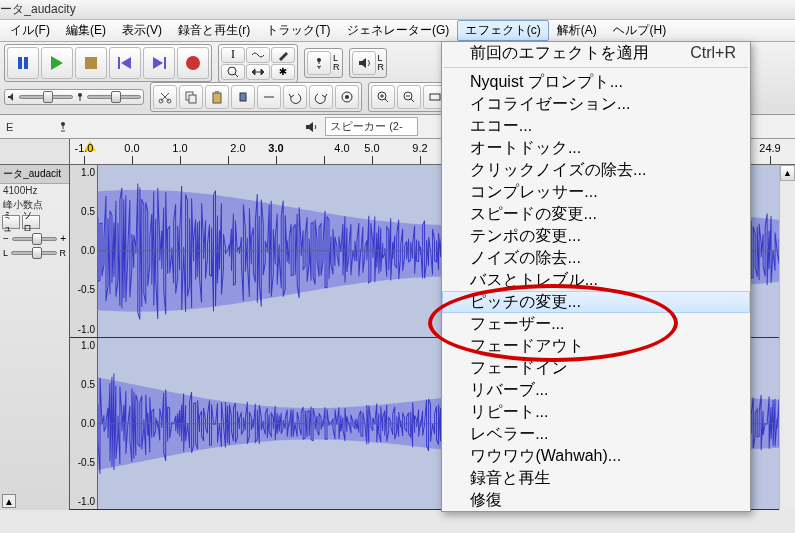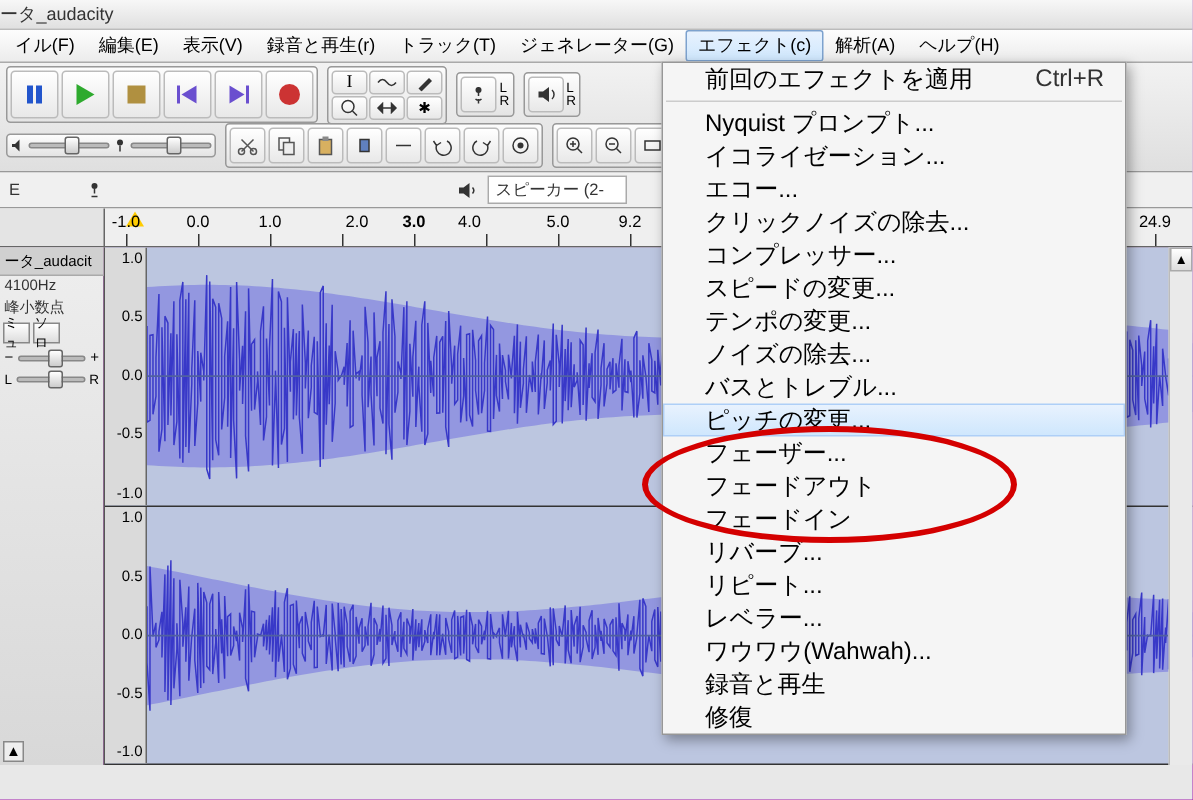--- a/index.html
+++ b/index.html
@@ -273,21 +273,21 @@
       <div class="ruler-label" style="left: 14px;">-1.0</div>
       <div class="ruler-tick" style="left: 62px;"></div>
       <div class="ruler-label" style="left: 62px;">0.0</div>
       <div class="ruler-tick" style="left: 110px;"></div>
       <div class="ruler-label" style="left: 110px;">1.0</div>
       <div class="ruler-tick" style="left: 158px;"></div>
       <div class="ruler-label" style="left: 144px; margin-left: 24px;">2.0</div>
       <div class="ruler-tick" style="left: 206px;"></div>
       <div class="ruler-label" style="left: 206px; font-weight: bold;">3.0</div>
       <div class="ruler-tick" style="left: 254px;"></div>
-      <div class="ruler-label" style="left: 243px;">4.0</div>
+      <div class="ruler-label" style="left: 272px;">4.0</div>
       <div class="ruler-tick" style="left: 302px;"></div>
       <div class="ruler-label" style="left: 302px;">5.0</div>
       <div class="ruler-tick" style="left: 350px;"></div>
       <div class="ruler-label" style="left: 350px;">9.2</div>
       <div class="ruler-tick" style="left: 398px;"></div>
       <div class="ruler-label" style="left: 398px;">7.0</div>
       <div class="ruler-tick" style="left: 446px;"></div>
       <div class="ruler-label" style="left: 446px;">8.0</div>
       <div class="ruler-tick" style="left: 700px;"></div>
       <div class="ruler-label" style="left: 700px;">24.9</div>
@@ -364,20 +364,21 @@
 <div class="dropdown">
   <div class="dropdown-item">
     <span>前回のエフェクトを適用</span>
     <span class="dropdown-shortcut">Ctrl+R</span>
   </div>
   <div class="dropdown-sep"></div>
   <div id="dropdown-items">
       <div class="dropdown-item">Nyquist プロンプト...</div>
       <div class="dropdown-item">イコライゼーション...</div>
       <div class="dropdown-item">エコー...</div>
+      <div class="dropdown-item">オートドック...</div>
       <div class="dropdown-item">クリックノイズの除去...</div>
       <div class="dropdown-item">コンプレッサー...</div>
       <div class="dropdown-item">スピードの変更...</div>
       <div class="dropdown-item">テンポの変更...</div>
       <div class="dropdown-item">ノイズの除去...</div>
       <div class="dropdown-item">バスとトレブル...</div>
       <div class="dropdown-item highlighted">ピッチの変更...</div>
       <div class="dropdown-item">フェーザー...</div>
       <div class="dropdown-item">フェードアウト</div>
       <div class="dropdown-item">フェードイン</div>

